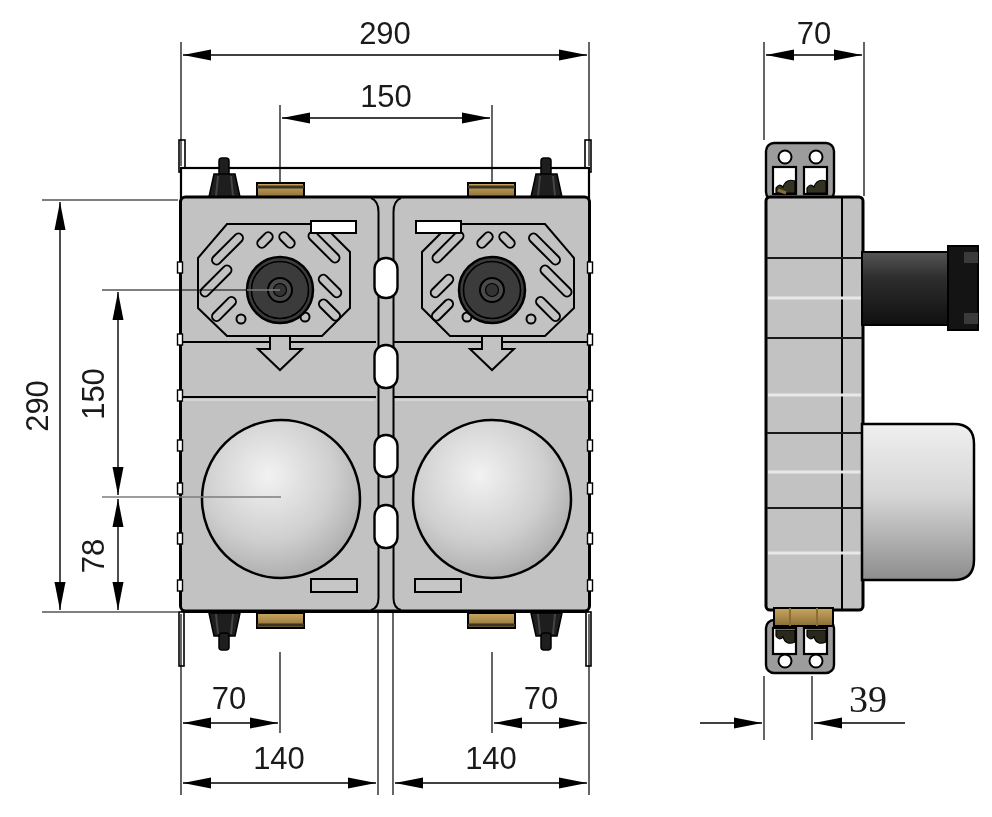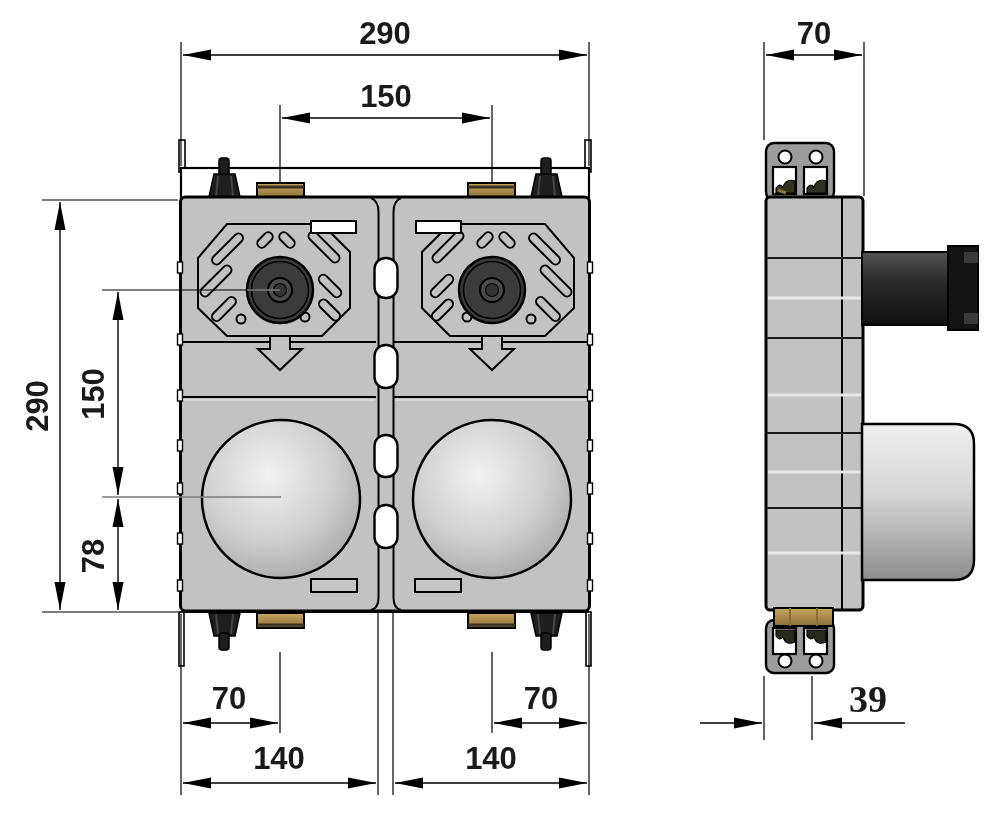--- a/index.html
+++ b/index.html
@@ -1,16 +1,16 @@
 <!DOCTYPE html>
 <html><head>
 <meta charset="utf-8">
 <style>
   html,body{margin:0;padding:0;background:#ffffff;}
-  .stage{width:992px;height:817px;position:relative;background:#fff;overflow:hidden;font-weight:bold;}
+  .stage{width:992px;height:817px;position:relative;background:#fff;overflow:hidden;}
   svg{display:block;}
   text{font-family:"Liberation Sans",sans-serif;}
   .dim-sans{font-size:31px;fill:#1a1a1a;letter-spacing:0px;}
   .dim-serif{font-family:"Liberation Serif",serif;font-size:38px;fill:#1a1a1a;}
   .dimline{stroke:#000;stroke-width:1.4;fill:none;}
   .extline{stroke:#000;stroke-width:1.2;fill:none;}
   .refline{stroke:#7d7d7d;stroke-width:1.4;fill:none;}
   .outline{stroke:#000;stroke-width:3;}
   .outline2{stroke:#000;stroke-width:2;}
   .slot{fill:none;stroke:#000;stroke-width:2;}

